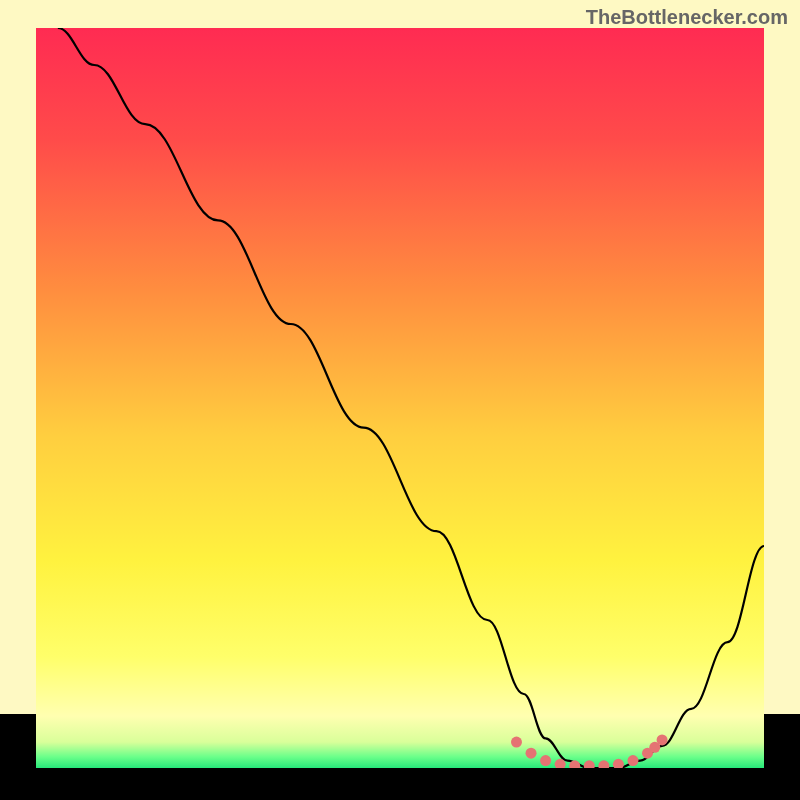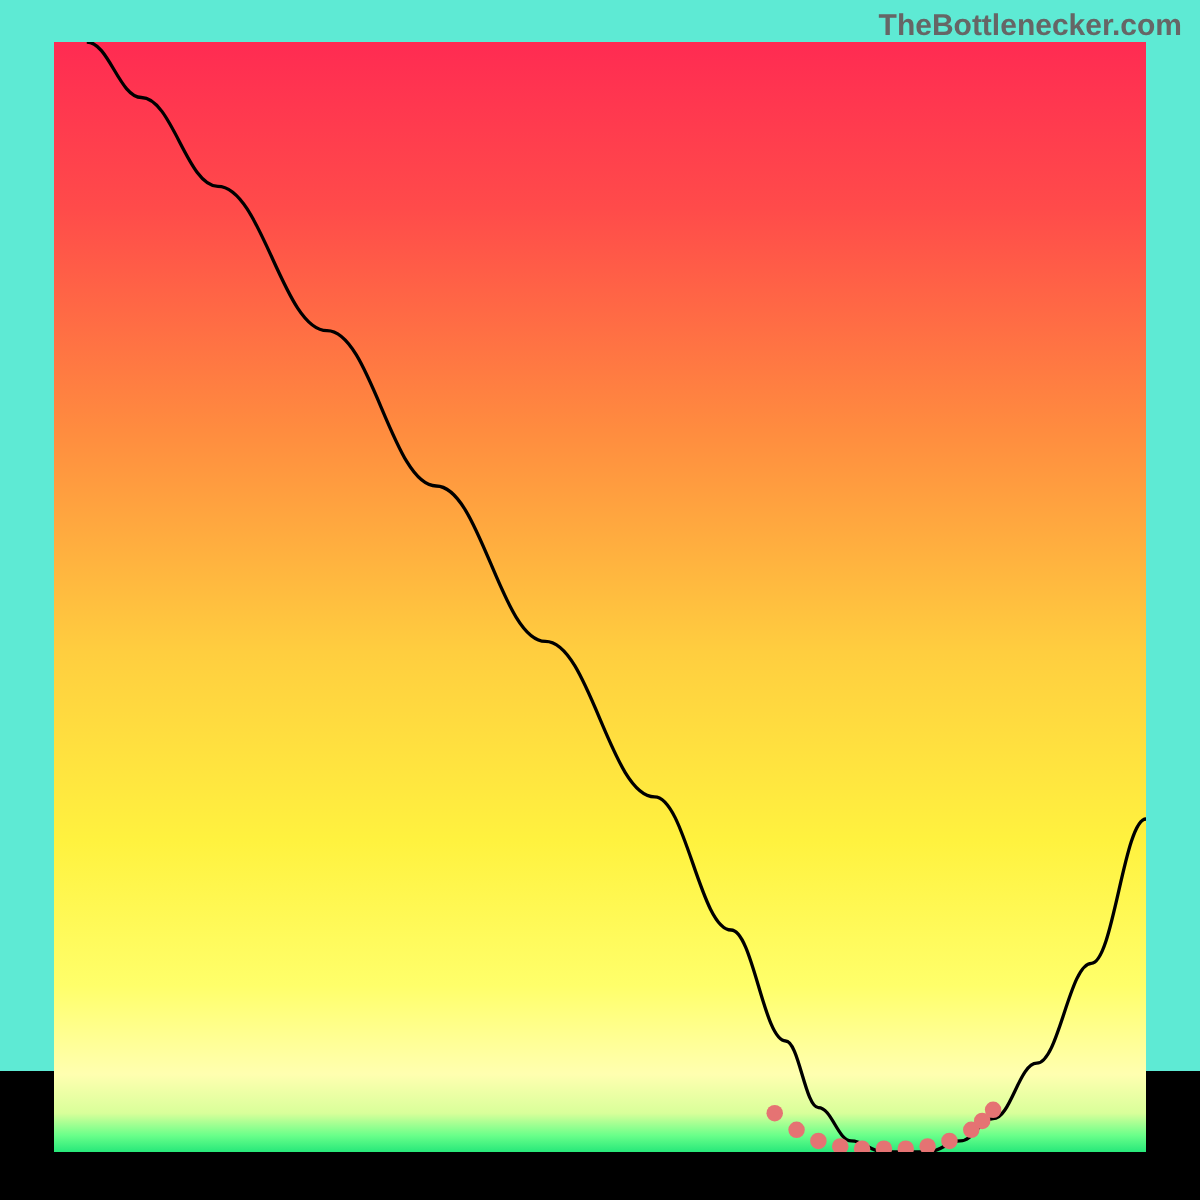--- a/index.html
+++ b/index.html
@@ -8,21 +8,21 @@
     width: 800px;
     height: 800px;
     background: #000;
     font-family: Arial, sans-serif;
     position: relative;
   }
   .container {
     width: 800px;
     height: 714px;
     position: relative;
-    background: #5eead4;
+    background: #fef9c3;
   }
   .watermark {
     position: absolute;
     top: 6px;
     right: 12px;
     color: #666;
     font-size: 20px;
     font-weight: bold;
     z-index: 10;
   }

